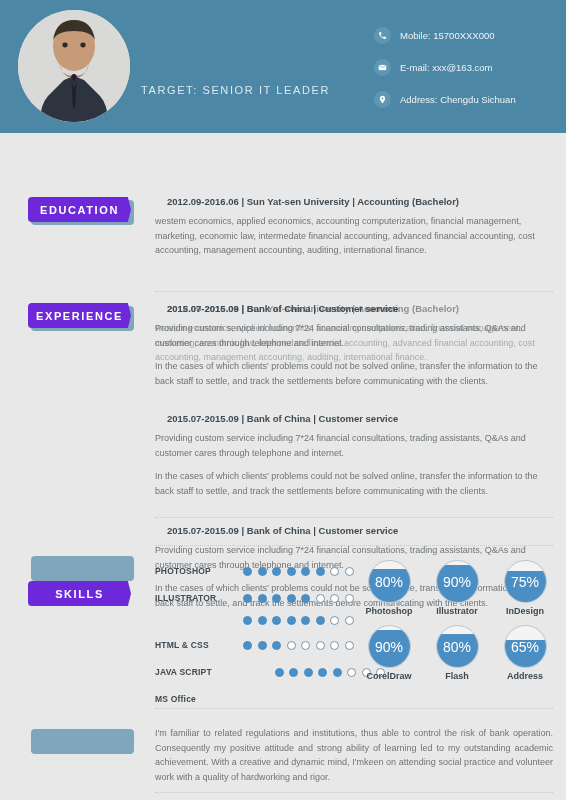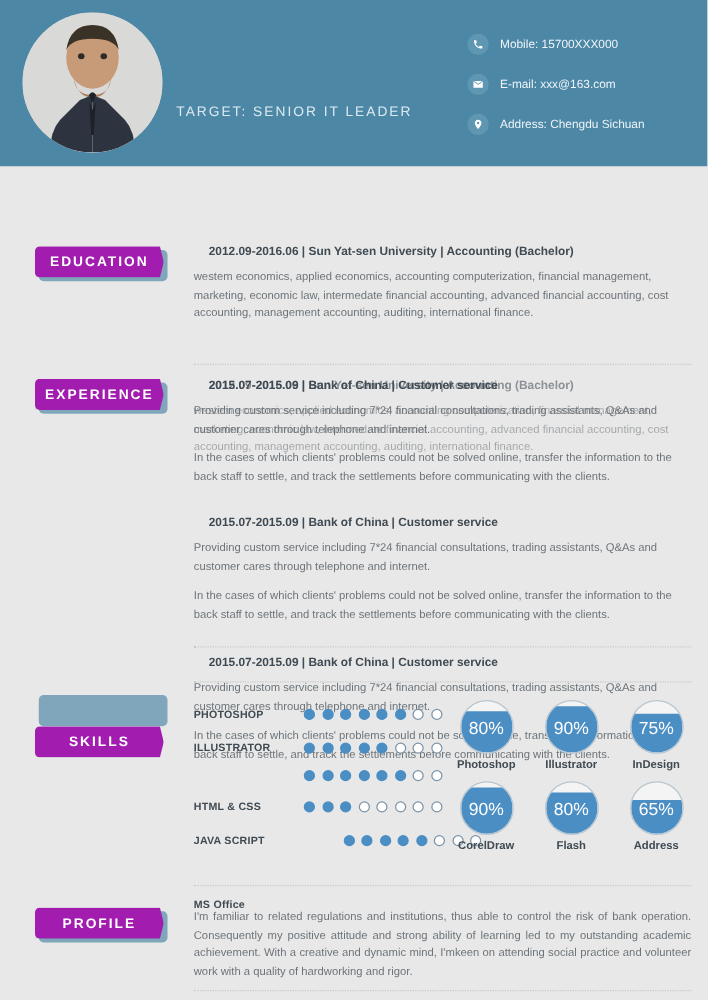--- a/index.html
+++ b/index.html
@@ -36,21 +36,21 @@
     width: 17px; height: 17px; border-radius: 50%; background: #5f97b3;
     display: flex; align-items: center; justify-content: center; flex: none;
     margin-right: 9px;
   }
   .c-icon svg { display: block; }
   .c-text { font-size: 9.5px; color: #eef4f8; white-space: nowrap; }
 
   
   .tag {
     position: absolute; height: 25px; width: 103px;
-    background: #a21caf; color: #ffffff;
+    background: #6d28d9; color: #ffffff;
     font-size: 11px; font-weight: bold; letter-spacing: 1.6px;
     display: flex; align-items: center; justify-content: center;
     border-radius: 4px 0 0 4px;
     clip-path: polygon(0 0, 97% 0, 100% 50%, 97% 100%, 0 100%);
     box-shadow: 0 2px 2px rgba(0,0,0,0.10);
   }
   .tag-shadow {
     position: absolute; height: 25px; width: 103px;
     background: #7fa6bb; border-radius: 4px;
     z-index: 0;
@@ -274,21 +274,21 @@
         <span class="dot on"></span>
         <span class="dot on"></span>
         <span class="dot on"></span>
         <span class="dot on"></span>
         <span class="dot"></span>
         <span class="dot"></span>
         <span class="dot"></span>
       </span>
   </div>
 
-  <div class="skill-row" style="top:712px;">
+  <div class="skill-row" style="top:688px;">
     <span class="skill-name">MS Office</span>
     <span class="dots"></span>
   </div>
 
   <div class="gauge-grid">
     <div class="gauge-row">
       <div class="gauge-cell">
         <div class="gauge">
           <div class="gauge-fill" style="height: 80%;"></div>
           <div class="gauge-val">80%</div>
@@ -332,21 +332,20 @@
           <div class="gauge-val">65%</div>
         </div>
         <div class="gauge-label">Address</div>
       </div>
     </div>
   </div>
 
   <div class="dotline" style="top:708px;"></div>
 
   <div class="tag-shadow" style="left:31px; top:729px;"></div>
-  <div class="tag" style="left:28px; top:726px;">PROFILE</div>
 
   <div class="blk" style="top:726px;">
     <div class="blk-p" style="text-align:justify;">I'm familiar to related regulations and institutions, thus able to control the risk of bank operation. Consequently my positive attitude and strong ability of learning led to my outstanding academic achievement. With a creative and dynamic mind, I'mkeen on attending social practice and volunteer work with a quality of hardworking and rigor.</div>
   </div>
 
   <div class="dotline" style="top:792px;"></div>
 
 </div>
 
 </body></html>

